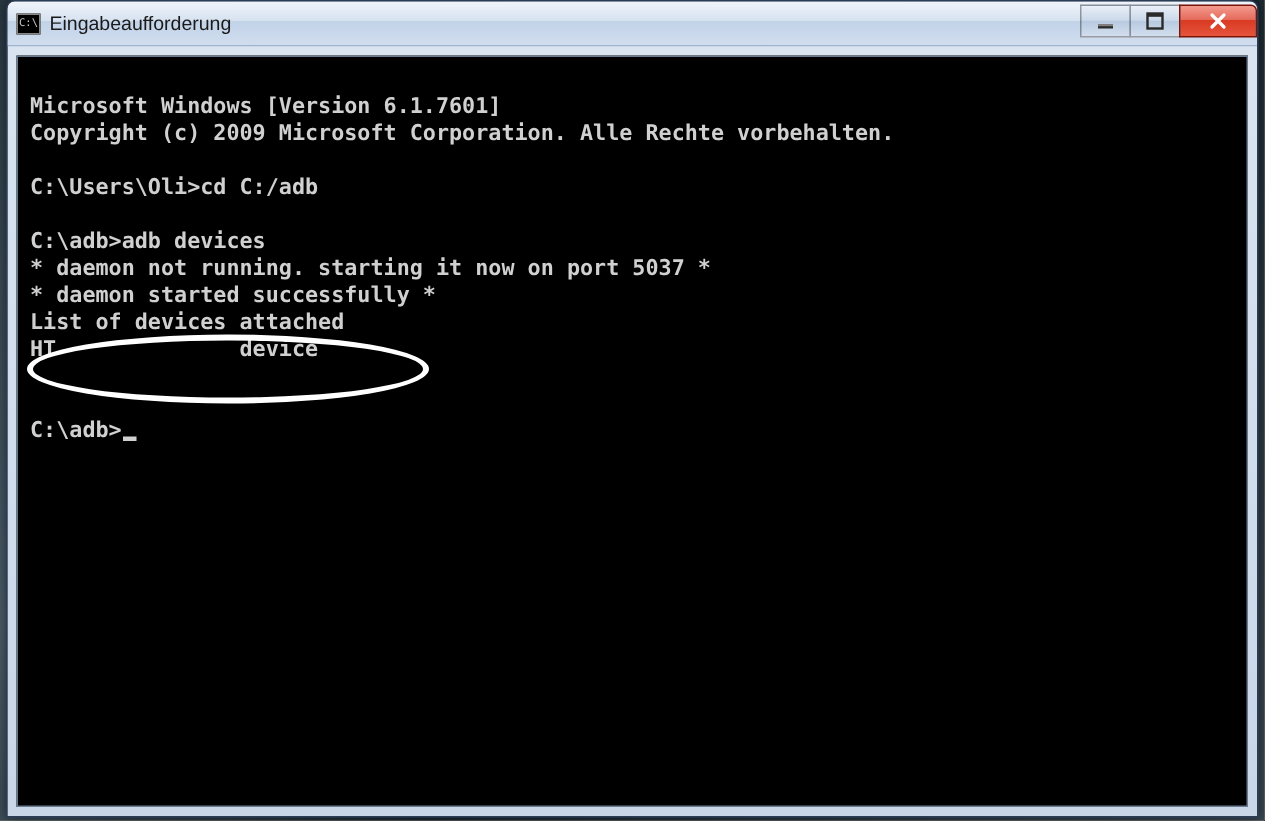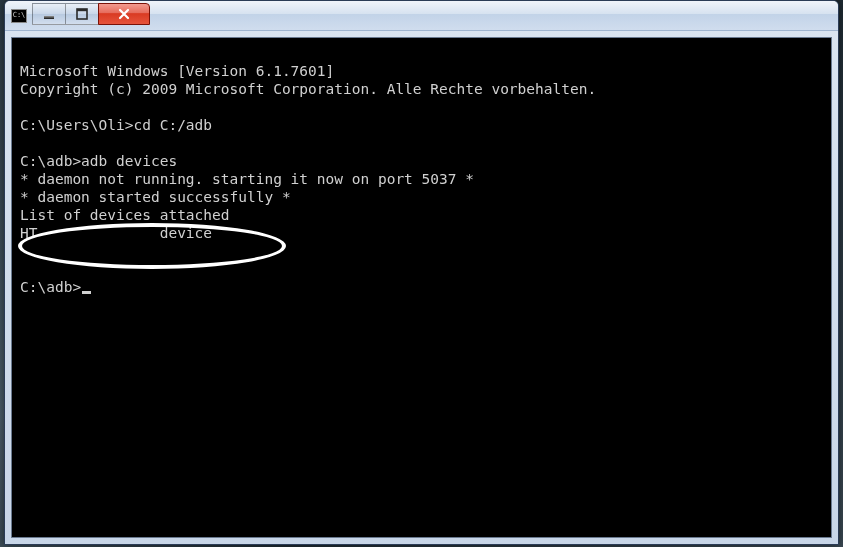--- a/index.html
+++ b/index.html
@@ -90,20 +90,21 @@
     border: 1px solid #6a7a90;
     box-shadow: inset 0 0 0 1px #000;
     padding: 6px 8px;
     font-family: "Lucida Console", Consolas, monospace;
     font-size: 14.5px;
     line-height: 18px;
     color: #d0d0d0;
     white-space: pre;
     overflow: hidden;
     position: relative;
+    font-weight: bold;
   }
   .console-line { white-space: pre; }
   .cursor {
     display: inline-block;
     width: 9px;
     height: 3px;
     background: #d0d0d0;
     vertical-align: bottom;
     margin-bottom: 2px;
     margin-left: 1px;
@@ -116,20 +117,21 @@
   }
 </style>
 </head>
 <body>
 
 <div class="window">
   <div class="titlebar">
     <div class="app-icon">
       <span class="app-icon-inner">C:\</span>
     </div>
+    <div class="title-text">Eingabeaufforderung</div>
     <div class="window-controls">
       <div class="ctrl-btn ctrl-min">
         <svg width="12" height="12" viewBox="0 0 12 12">
           <rect x="1" y="8" width="10" height="3" fill="#2a2a2a"></rect>
           <rect x="1" y="8" width="10" height="1.5" fill="#fff" fill-opacity="0.4"></rect>
         </svg>
       </div>
       <div class="ctrl-btn ctrl-max">
         <svg width="12" height="12" viewBox="0 0 12 12">
           <rect x="1" y="1" width="10" height="10" fill="none" stroke="#2a2a2a" stroke-width="1.6"></rect>

